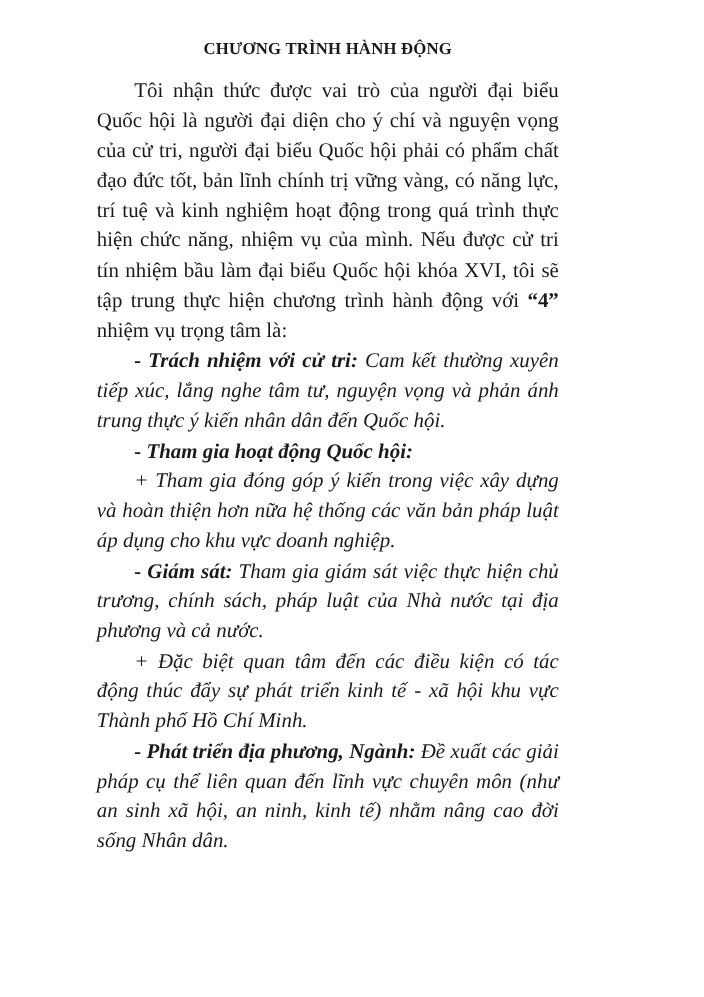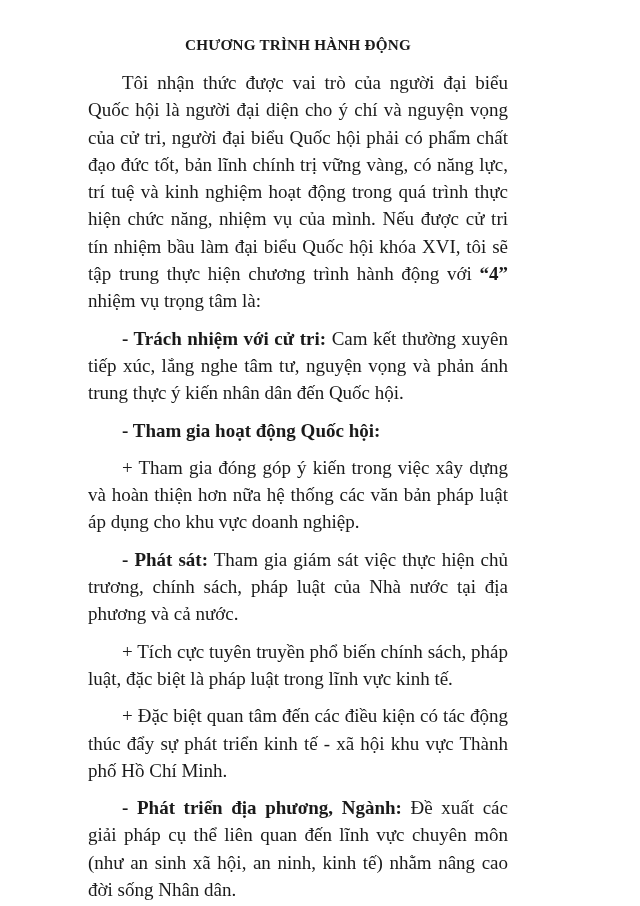--- a/index.html
+++ b/index.html
@@ -41,21 +41,21 @@
   p.para {
     margin: 0 0 0 0;
     font-size: 19px;
     line-height: 27.3px;
     text-align: justify;
     text-justify: inter-word;
     text-indent: 34px;
     hyphens: none;
   }
   p.para.gap {
-    margin-top: 10px;
+    font-style: italic;
   }
   p.para.nogap {
     margin-top: 0;
   }
   p.para b {
     font-weight: bold;
   }
 </style>
 </head>
 <body>
@@ -70,23 +70,22 @@
 
     <p class="para nogap"><span>Tôi nhận thức được vai trò của người đại biểu Quốc hội là người đại diện cho ý chí và nguyện vọng của cử tri, người đại biểu Quốc hội phải có phẩm chất đạo đức tốt, bản lĩnh chính trị vững vàng, có năng lực, trí tuệ và kinh nghiệm hoạt động trong quá trình thực hiện chức năng, nhiệm vụ của mình. Nếu được cử tri tín nhiệm bầu làm đại biểu Quốc hội khóa XVI, tôi sẽ tập trung thực hiện chương trình hành động với </span><b>“4”</b><span> nhiệm vụ trọng tâm là:</span></p>
 
     <p class="para gap"><b>- Trách nhiệm với cử tri:</b><span> Cam kết thường xuyên tiếp xúc, lắng nghe tâm tư, nguyện vọng và phản ánh trung thực ý kiến nhân dân đến Quốc hội.</span></p>
 
     <p class="para gap"><b>- Tham gia hoạt động Quốc hội:</b><span></span></p>
 
 
     <p class="para gap"><span>+ Tham gia đóng góp ý kiến trong việc xây dựng và hoàn thiện hơn nữa hệ thống các văn bản pháp luật áp dụng cho khu vực doanh nghiệp.</span></p>
 
-    <p class="para gap"><b>- Phát sát:</b><span> Tham gia giám sát việc thực hiện chủ trương, chính sách, pháp luật của Nhà nước tại địa phương và cả nước.</span></p>
+    <p class="para gap"><b>- Giám sát:</b><span> Tham gia giám sát việc thực hiện chủ trương, chính sách, pháp luật của Nhà nước tại địa phương và cả nước.</span></p>
 
-    <p class="para gap"><span>+ Tích cực tuyên truyền phổ biến chính sách, pháp luật, đặc biệt là pháp luật trong lĩnh vực kinh tế.</span></p>
 
     <p class="para gap"><span>+ Đặc biệt quan tâm đến các điều kiện có tác động thúc đẩy sự phát triển kinh tế - xã hội khu vực Thành phố Hồ Chí Minh.</span></p>
 
 
     <p class="para gap"><b>- Phát triển địa phương, Ngành:</b><span> Đề xuất các giải pháp cụ thể liên quan đến lĩnh vực chuyên môn (như an sinh xã hội, an ninh, kinh tế) nhằm nâng cao đời sống Nhân dân.</span></p>
 
   </div>
 </div>
 
 </body></html>

